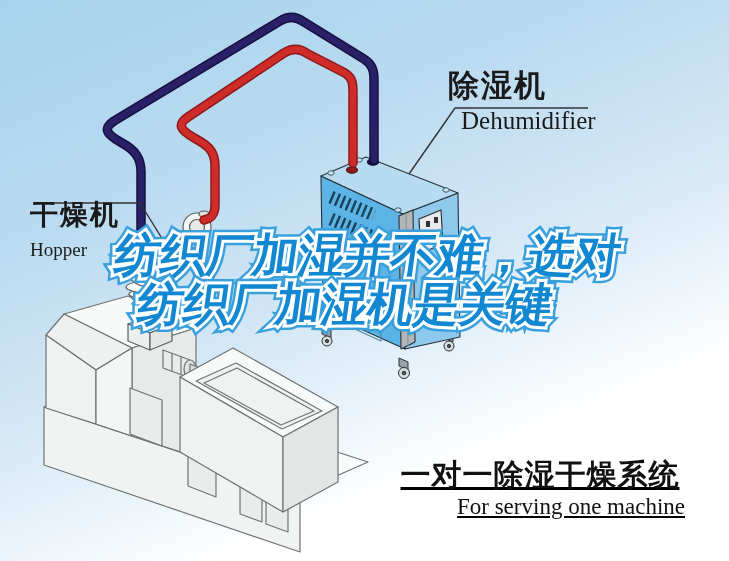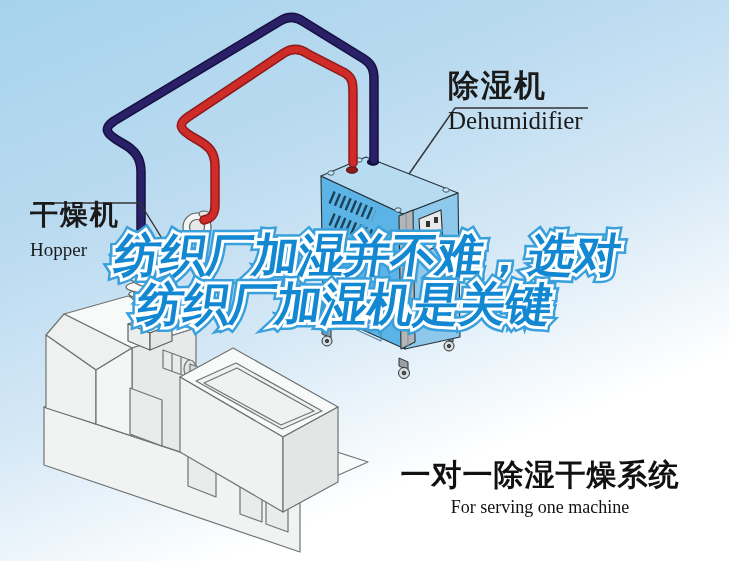--- a/index.html
+++ b/index.html
@@ -6,37 +6,37 @@
   body{width:729px;height:561px;overflow:hidden;font-family:"Liberation Sans",sans-serif;}
   .stage{position:relative;width:729px;height:561px;
     background:linear-gradient(158deg,#a6d3ec 0%,#b9daf0 28%,#d5e8f6 52%,#ffffff 76%,#ffffff 100%);}
   svg{position:absolute;left:0;top:0;}
   
   .callout{position:absolute;text-align:left;color:#141414;}
   .callout .zh{font-weight:bold;letter-spacing:2px;color:#1a1a1a;}
   .callout .en{font-family:"Liberation Serif",serif;color:#1a1a1a;}
   .co-dehum{left:448px;top:68px;width:150px;}
   .co-dehum .zh{font-size:31px;line-height:36px;}
-  .co-dehum .en{font-size:25px;line-height:27px;padding-top:3px;}
+  .co-dehum .en{font-size:25px;line-height:27px;padding-top:3px;margin-left:13px;}
   .co-hopper{left:30px;top:162px;width:116px;margin-top:36px;}
   .co-hopper .zh{font-size:28px;line-height:34px;}
   .co-hopper .en{font-size:19px;line-height:27px;padding-top:4px;}
   
   .headline{position:absolute;left:0;top:231px;width:729px;transform:skewX(-8deg);
     font-weight:800;font-size:46px;line-height:48px;text-align:center;}
   .hl-line{position:relative;height:48px;}
   .hl-line.second{margin-top:1px;transform:translateX(-16px);}
   .hl-layer{position:absolute;left:0;right:0;top:0;white-space:nowrap;}
   .hl-rim{-webkit-text-stroke:11px #3aa0dc;color:#3aa0dc;}
   .hl-white{-webkit-text-stroke:6px #ffffff;color:#ffffff;}
   .hl-fill{color:#1287d2;}
   
-  .caption{position:absolute;left:395px;top:458px;width:290px;text-align:center;}
+  .caption{position:absolute;left:395px;top:458px;width:290px;text-align:center;text-decoration:underline;}
   .caption .zh{font-weight:bold;font-size:30px;line-height:34px;color:#111;letter-spacing:1px;}
-  .caption .en{font-family:"Liberation Serif",serif;font-size:18px;line-height:26px;color:#111;padding-top:2px;}
+  .caption .en{font-family:"Liberation Serif",serif;font-size:23px;line-height:26px;color:#111;padding-top:2px;text-align:right;}
 </style>
 </head>
 <body>
 
 <div class="stage">
 
   <svg width="729" height="561" viewBox="0 0 729 561">
 
     <g stroke="#6f7473" stroke-width="1.2" stroke-linejoin="round">
 

